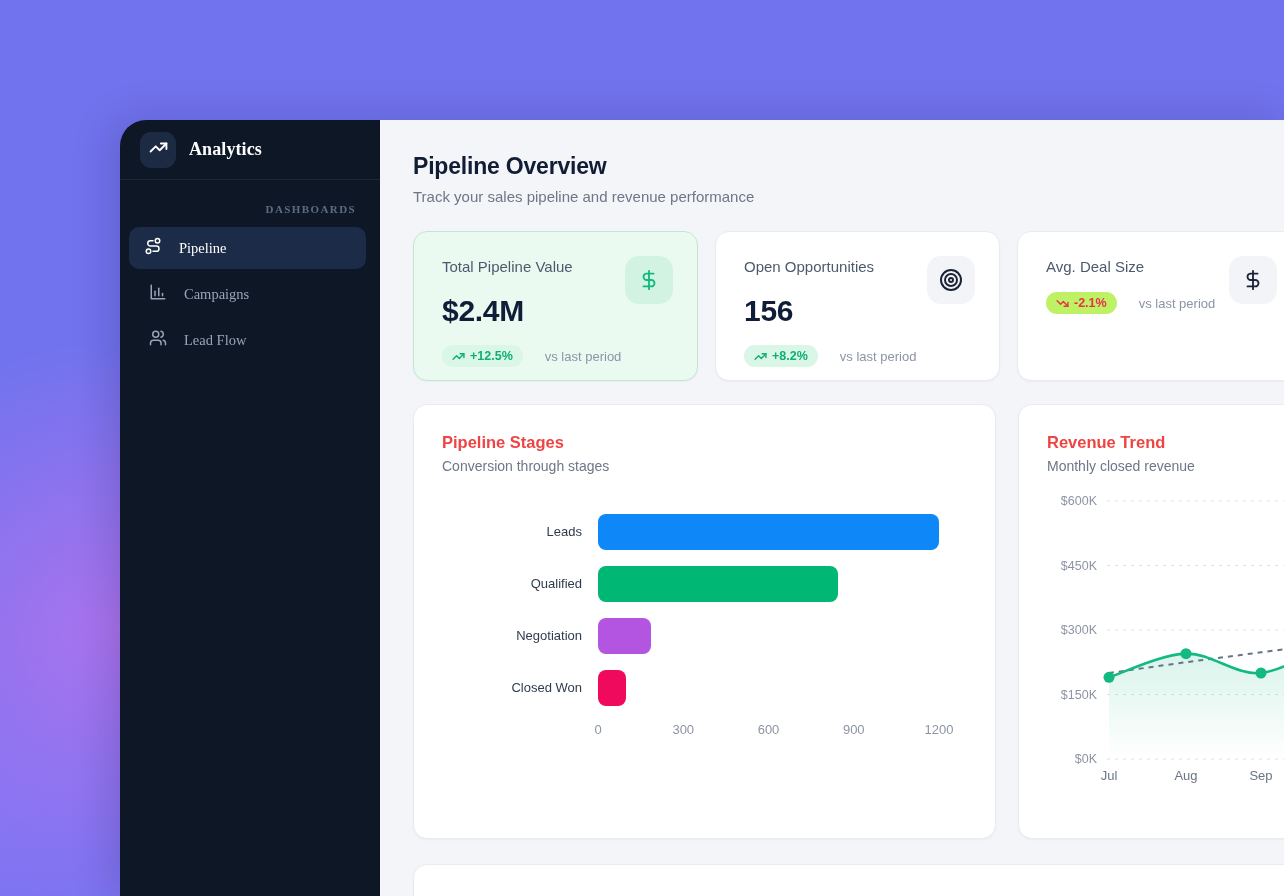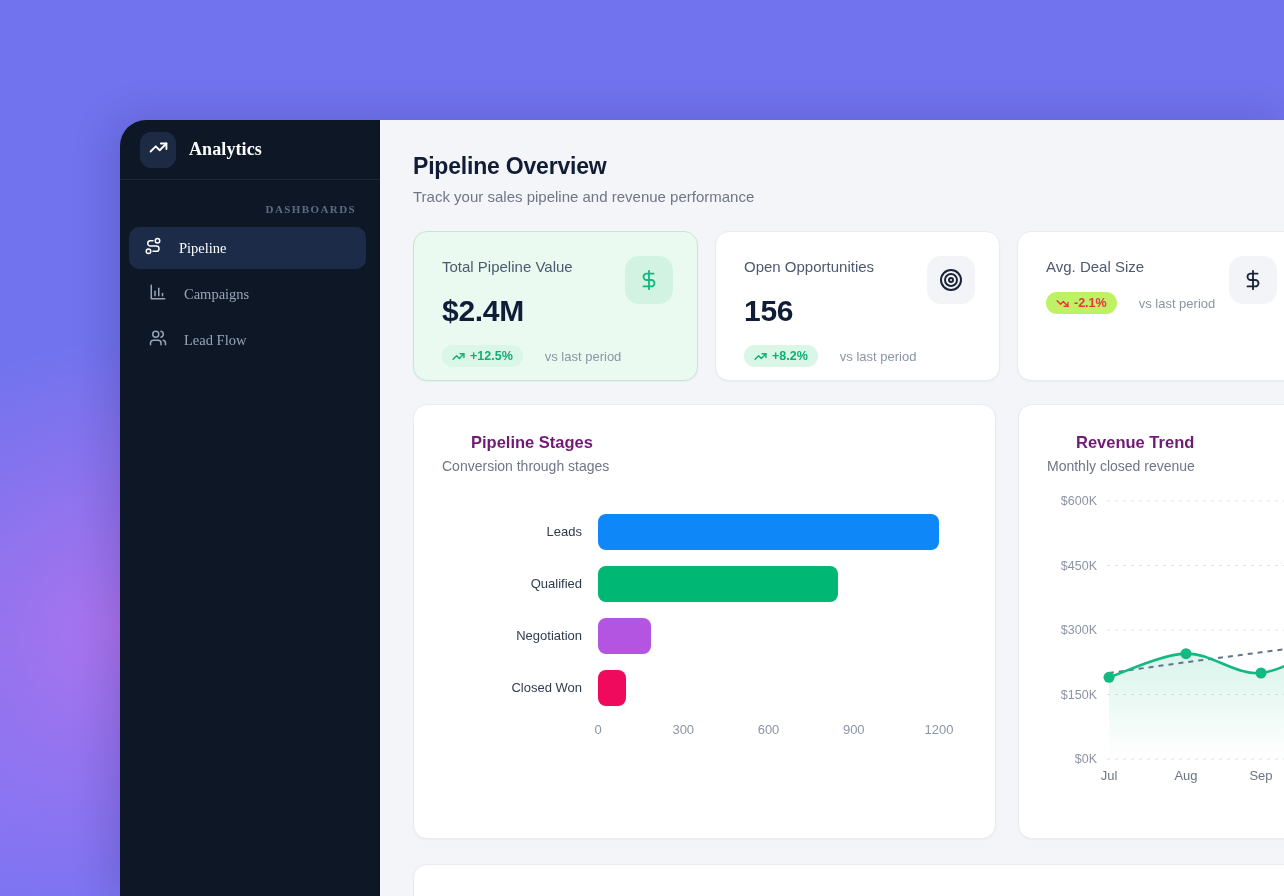--- a/index.html
+++ b/index.html
@@ -51,21 +51,21 @@
            font-size:12.5px; font-weight:700; }
   .badge.up { background:#d9f6e7; color:#0fae74; }
   .badge.down { background:#bef264; color:#e5334a; }
   .vs-label { font-size:13px; color:#8b95a5; }
 
   .charts-row { display:flex; gap:22px; margin-top:23px; }
   .chart-card { background:#ffffff; border:1px solid #e9ebf0; border-radius:14px; padding:28px;
                 box-shadow:0 1px 2px rgba(16,24,40,0.04); }
   .chart-card.stages { width:583px; height:435px; }
   .chart-card.revenue { width:420px; height:435px; }
-  .chart-title { font-size:16.5px; font-weight:700; color:#701a75;margin-left:29px; }
+  .chart-title { font-size:16.5px; font-weight:700; color:#ef4444; }
   .chart-subtitle { margin-top:6px; font-size:14px; color:#6e7687; }
 
   
   .bars-area { margin-top:40px; }
   .bar-row { display:flex; align-items:center; margin-bottom:16px; height:36px;gap:8px; }
   .bar-label { width:148px; padding-right:8px; text-align:right; font-size:13px; color:#2f3b4e; line-height:1.2; }
   .bar-track { width:341px; height:36px; position:relative; }
   .bar-fill { height:36px; border-radius:8px; }
   .bar-axis { position:relative; margin-left:156px; width:341px; height:18px; margin-top:0px; }
   .bar-axis span { position:absolute; transform:translateX(-50%); font-size:13px; color:#8c95a4; }

